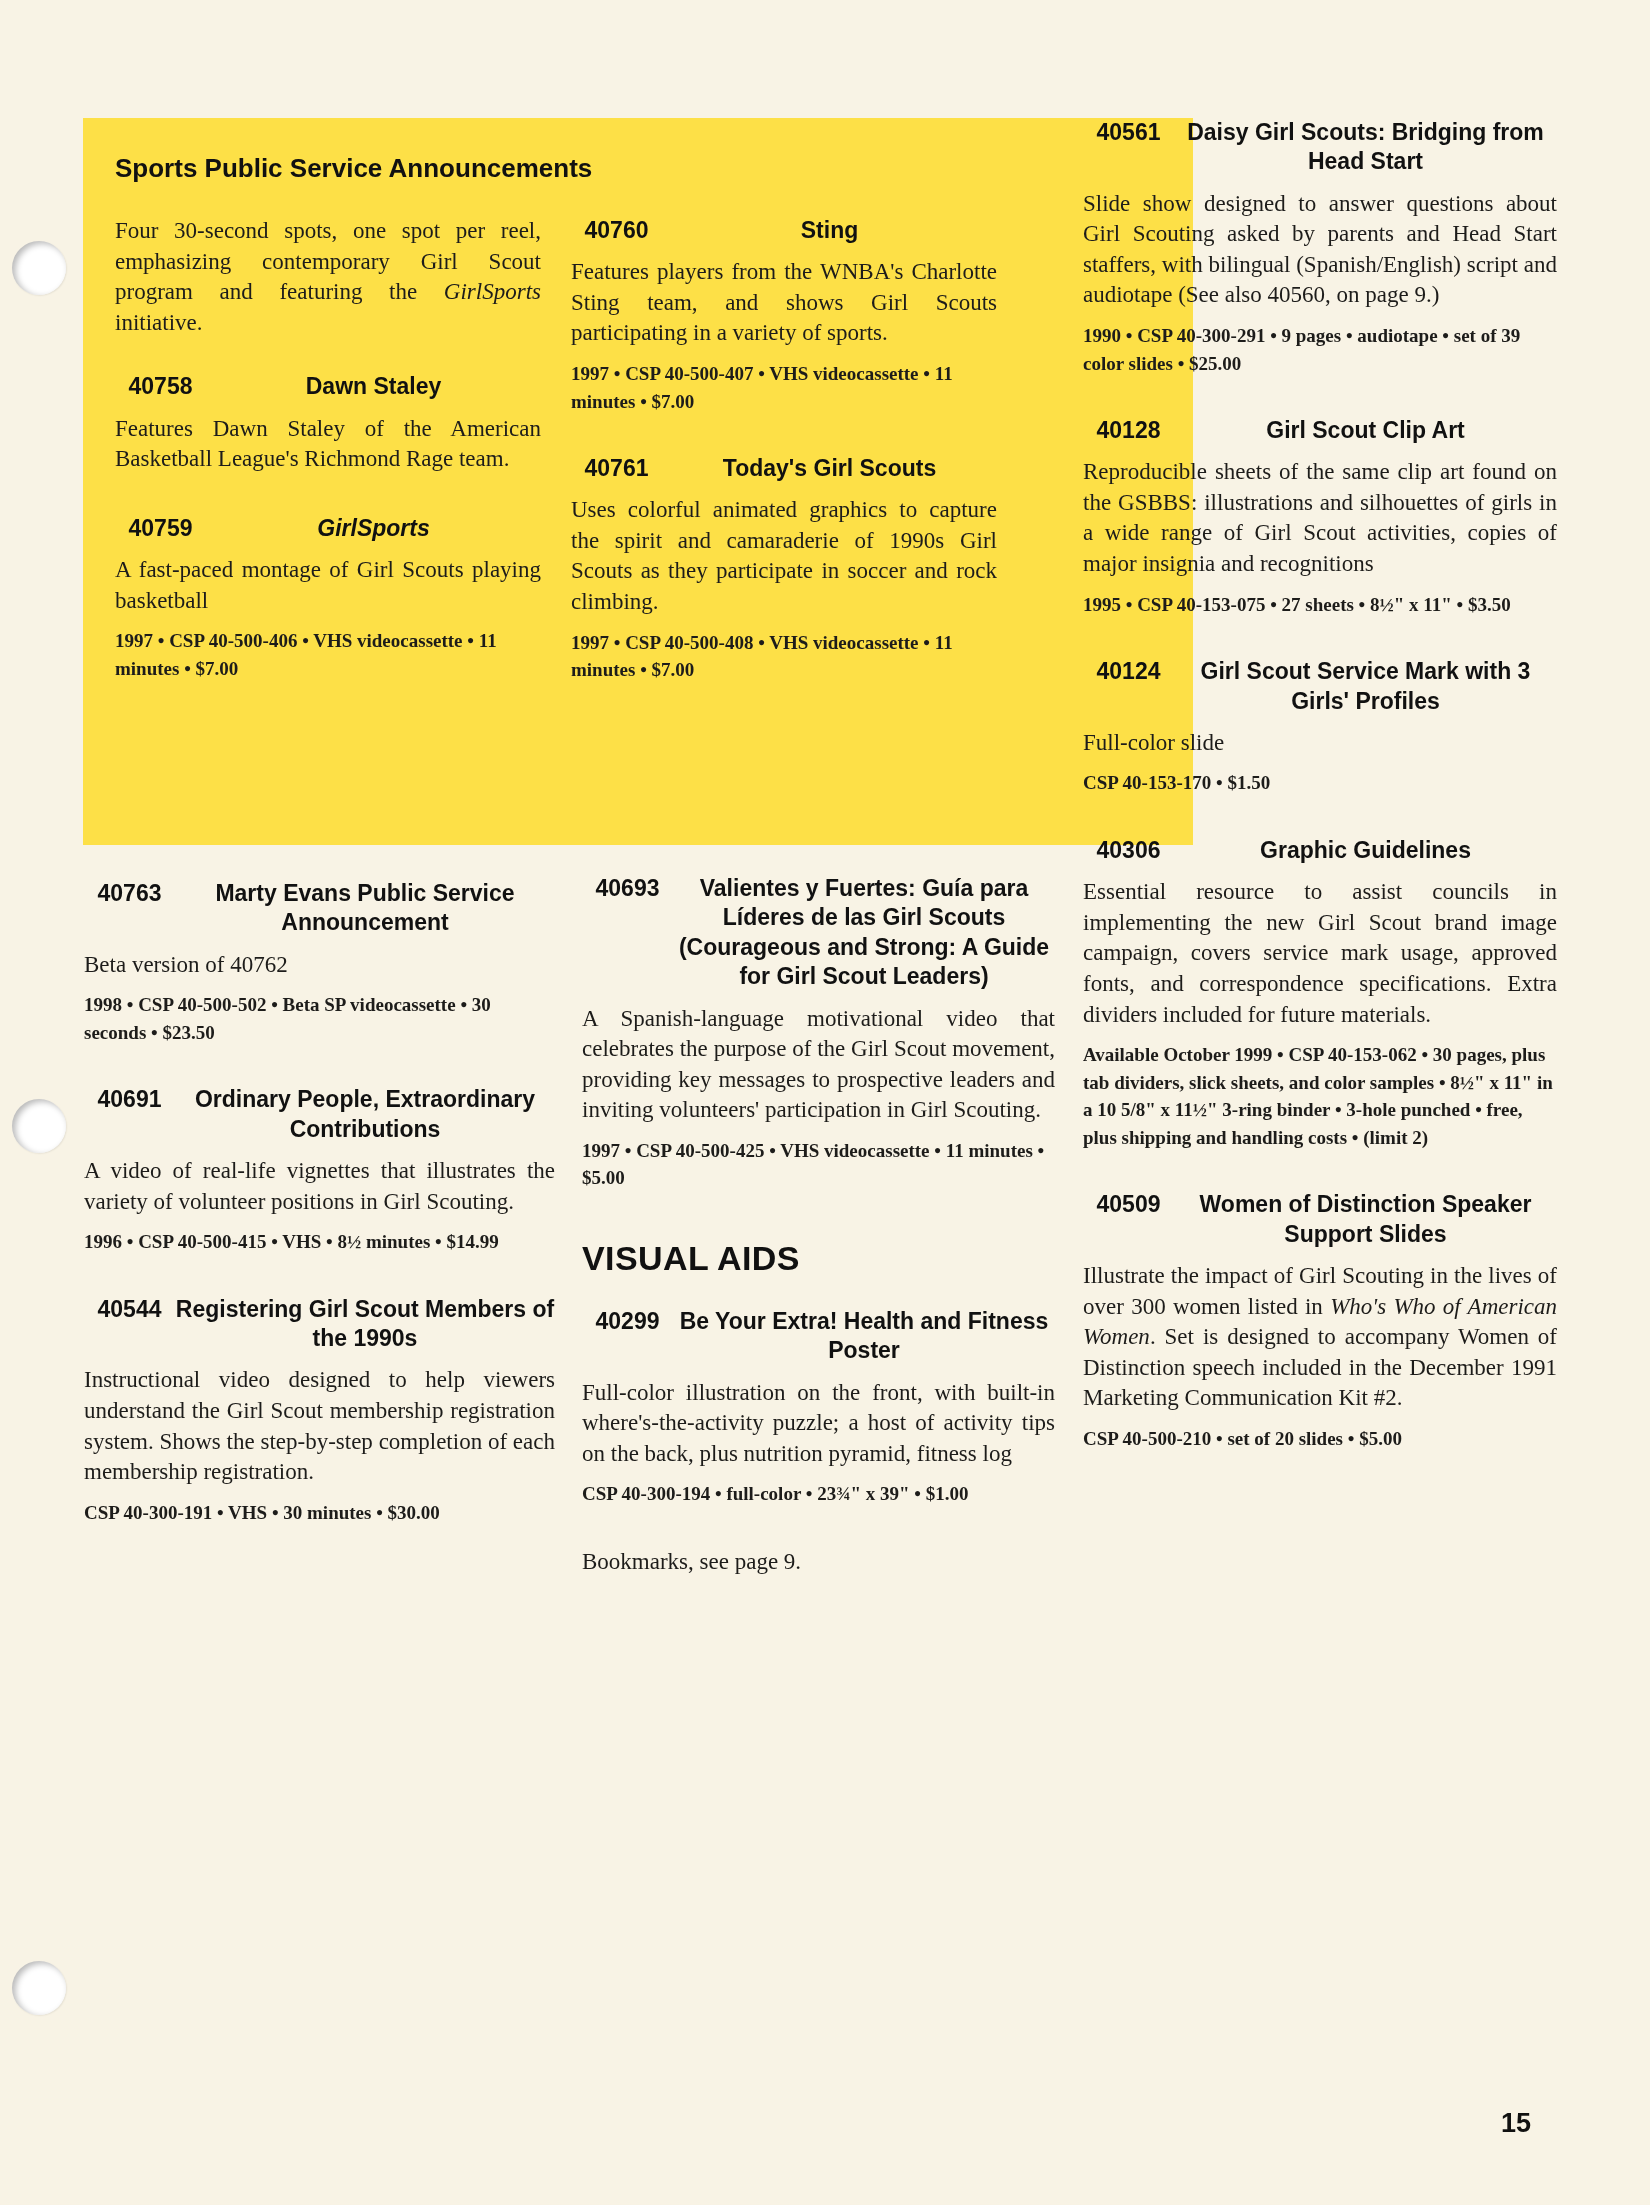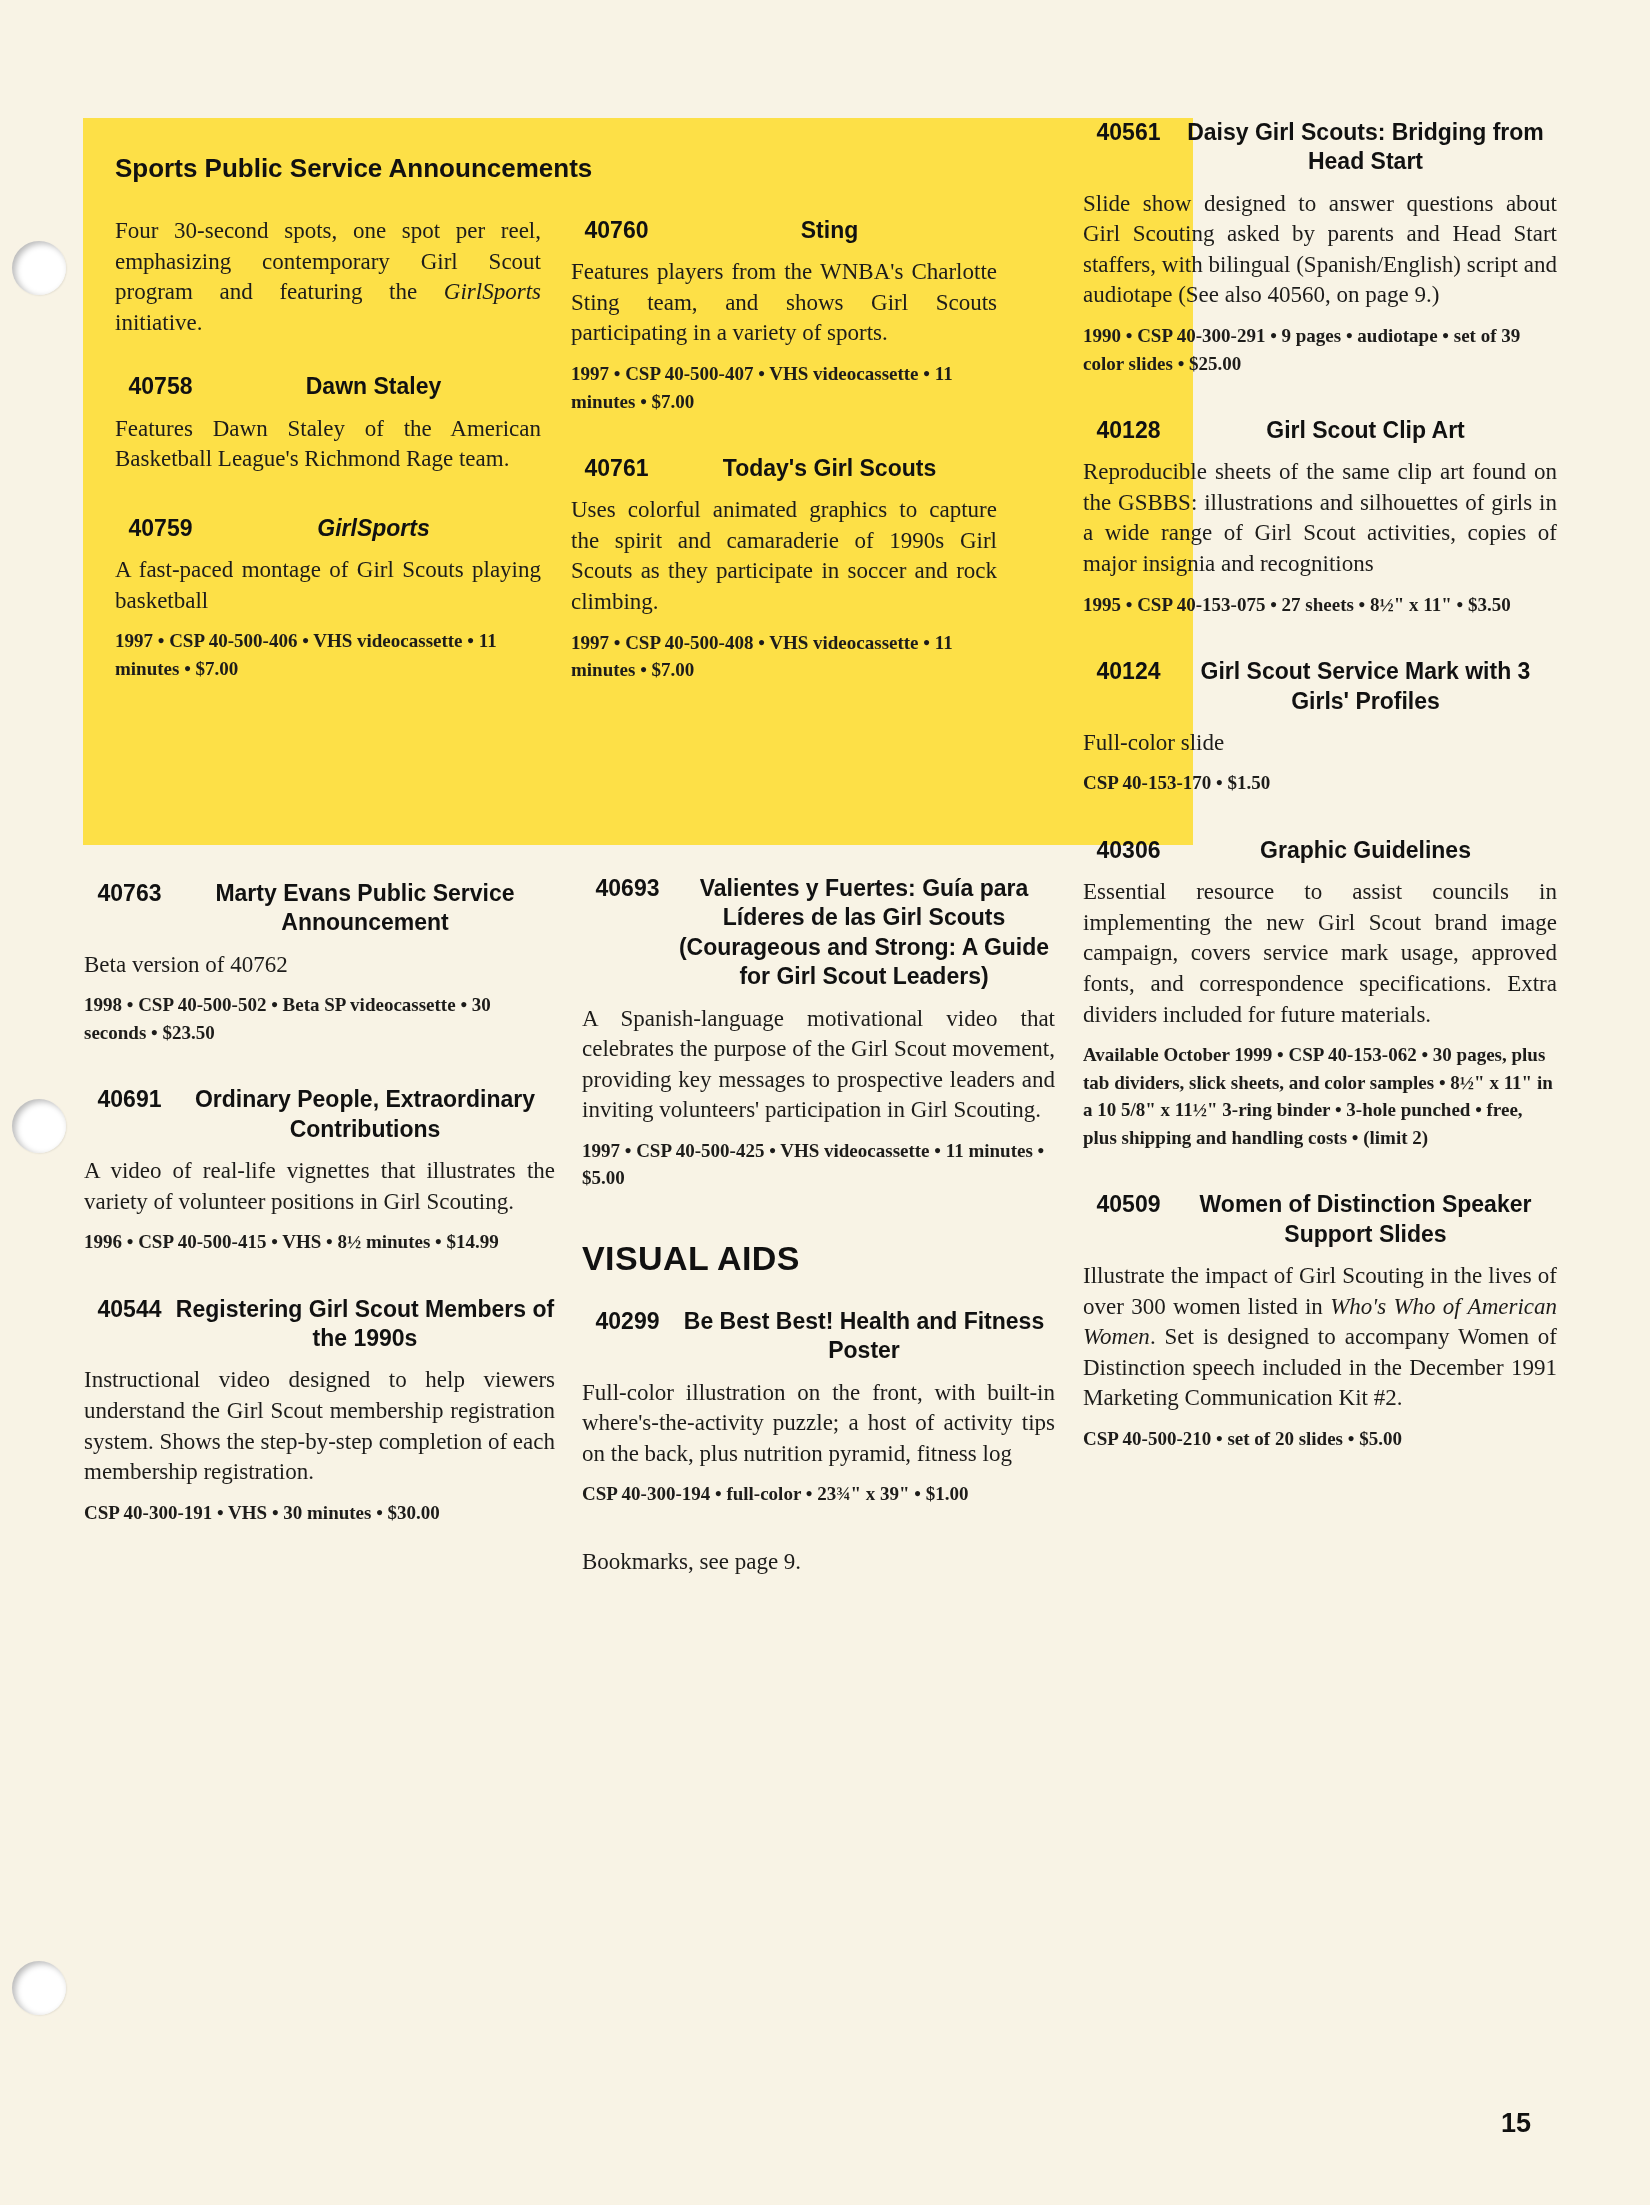--- a/index.html
+++ b/index.html
@@ -180,21 +180,21 @@
       </div>
       <p class="item-desc">A Spanish-language motivational video that celebrates the purpose of the Girl Scout movement, providing key messages to prospective leaders and inviting volunteers' participation in Girl Scouting.</p>
       <p class="item-spec">1997 • CSP 40-500-425 • VHS videocassette • 11 minutes • $5.00</p>
     </div>
 
     <div class="section-heading">VISUAL AIDS</div>
 
     <div class="item">
       <div class="item-head">
         <span class="item-num">40299</span>
-        <span class="item-title">Be Best Best! Health and Fitness Poster</span>
+        <span class="item-title">Be Your Extra! Health and Fitness Poster</span>
       </div>
       <p class="item-desc">Full-color illustration on the front, with built-in where's-the-activity puzzle; a host of activity tips on the back, plus nutrition pyramid, fitness log</p>
       <p class="item-spec">CSP 40-300-194 • full-color • 23¾" x 39" • $1.00</p>
     </div>
 
     <p class="note">Bookmarks, see page 9.</p>
   </div>
 
   <div class="col" id="col3">
     <div class="item">

